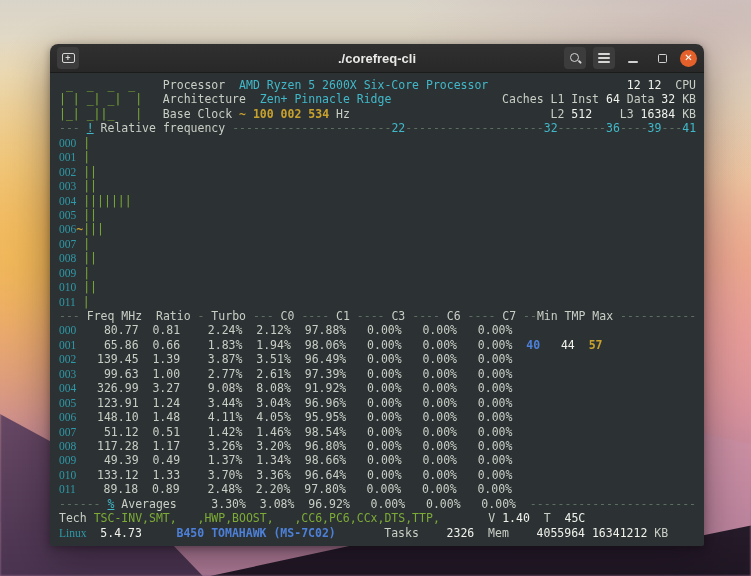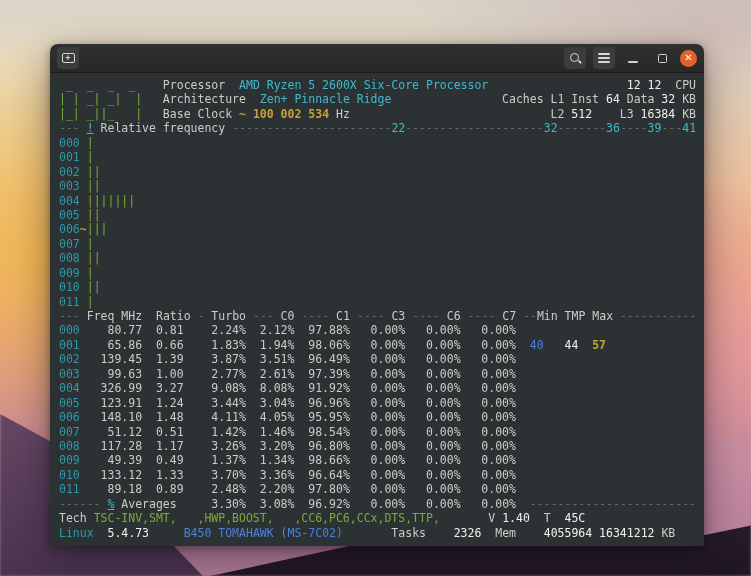--- a/index.html
+++ b/index.html
@@ -57,37 +57,38 @@
   
   .terminal { flex:1; background:#2c3234; padding:5px 8px 6px 9px;
     font-family:"DejaVu Sans Mono",monospace; font-size:11.5px; line-height:14.45px;
     white-space:pre; overflow:hidden; }
   .tline { display:flex; justify-content:space-between; height:14.45px; }
   .tline span { white-space:pre; }
   .c-fg  { color:#c9cec5; }
   .c-b   { color:#f0f2eb; font-weight:normal; }
   .c-cy  { color:#41b8c9; }
   .c-cyu { color:#41b8c9; text-decoration:underline; }
-  .c-cy2 { color:#2e99a8; }
+  .c-cy2 { color:#2e99a8;font-family:Liberation Serif, serif; }
   .c-g   { color:#7cab36; }
   .c-y   { color:#c9a22e; font-weight:bold; }
-  .c-bl  { color:#4d80d8; font-weight:normal; }
+  .c-bl  { color:#4d80d8; font-weight:bold; }
   .c-dim { color:#5e6d62; }
 </style>
 </head>
 <body>
 
 <div class="stage">
   <div class="wallpaper"></div>
   <div class="ridge ridge-far"></div>
   <div class="ridge ridge-left-dark"></div>
   <div class="ridge ridge-peak"></div>
 
   <div class="window">
     <div class="titlebar">
+      <div class="title">./corefreq-cli</div>
       <div class="tb-left">
         <div class="tb-btn">
           <span class="newtab-glyph">+</span>
         </div>
       </div>
       <div class="tb-right">
         <div class="tb-btn">
           <span class="mag"></span>
         </div>
         <div class="tb-btn">

